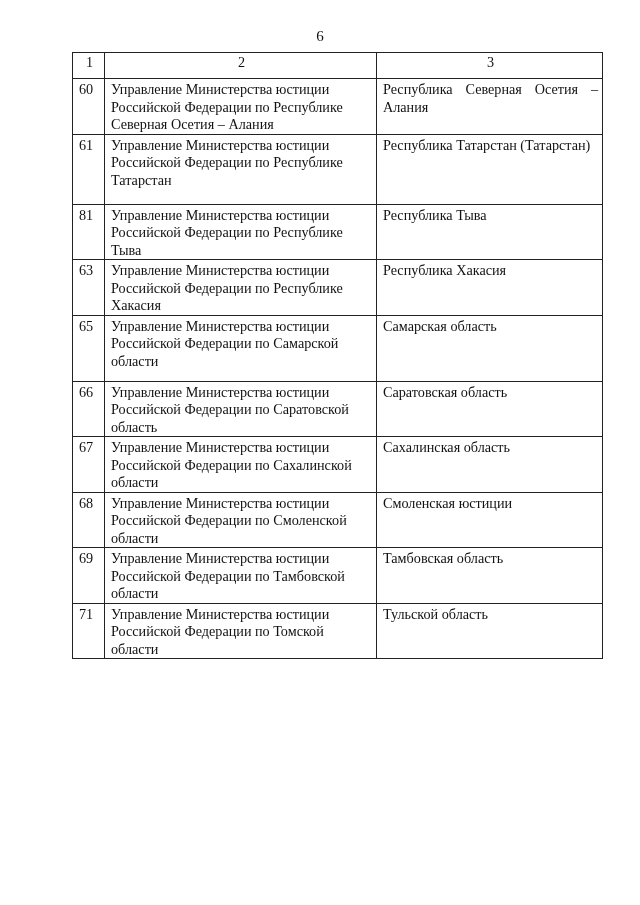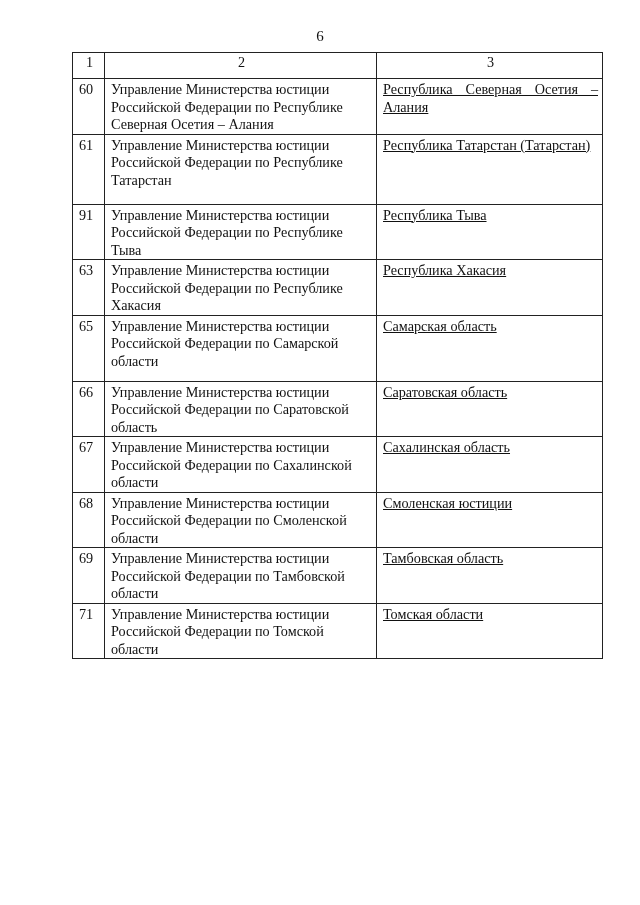--- a/index.html
+++ b/index.html
@@ -9,21 +9,21 @@
                  font-size: 15px; }
   table.doc { position: absolute; left: 72px; top: 52px; width: 530px;
               border-collapse: collapse; table-layout: fixed; }
   table.doc td { border: 1.3px solid #222; vertical-align: top; padding: 2px 4px 0 6px;
                  font-size: 14.2px; line-height: 17.5px; }
   col.c1 { width: 32px; }
   col.c2 { width: 272px; }
   col.c3 { width: 226px; }
   tr.head td { text-align: center; height: 24px; padding-top: 1px; }
   td.num { padding-left: 5px; padding-right: 2px; margin-left: 20px; }
-  td.region { text-align: justify; text-decoration: underline; }
+  td.region { text-align: justify; }
 </style>
 </head>
 <body>
 
 <div class="page-number">6</div>
 
 <table class="doc">
   <colgroup>
       <col class="c1">
       <col class="c2">
@@ -39,21 +39,21 @@
       <td class="num">60</td>
       <td>Управление Министерства юстиции Российской Федерации по Республике Северная Осетия – Алания</td>
       <td class="region">Республика Северная Осетия – Алания</td>
     </tr>
     <tr style="height:70px">
       <td class="num">61</td>
       <td>Управление Министерства юстиции Российской Федерации по Республике Татарстан</td>
       <td class="region">Республика Татарстан (Татарстан)</td>
     </tr>
     <tr style="height:54px">
-      <td class="num">91</td>
+      <td class="num">81</td>
       <td>Управление Министерства юстиции Российской Федерации по Республике Тыва</td>
       <td class="region">Республика Тыва</td>
     </tr>
     <tr style="height:53px">
       <td class="num">63</td>
       <td>Управление Министерства юстиции Российской Федерации по Республике Хакасия</td>
       <td class="region">Республика Хакасия</td>
     </tr>
     <tr style="height:66px">
       <td class="num">65</td>
@@ -76,16 +76,16 @@
       <td class="region">Смоленская юстиции</td>
     </tr>
     <tr style="height:53px">
       <td class="num">69</td>
       <td>Управление Министерства юстиции Российской Федерации по Тамбовской области</td>
       <td class="region">Тамбовская область</td>
     </tr>
     <tr style="height:53px">
       <td class="num">71</td>
       <td>Управление Министерства юстиции Российской Федерации по Томской области</td>
-      <td class="region">Томская области</td>
+      <td class="region">Тульской область</td>
     </tr>
   </tbody>
 </table>
 
 </body></html>

